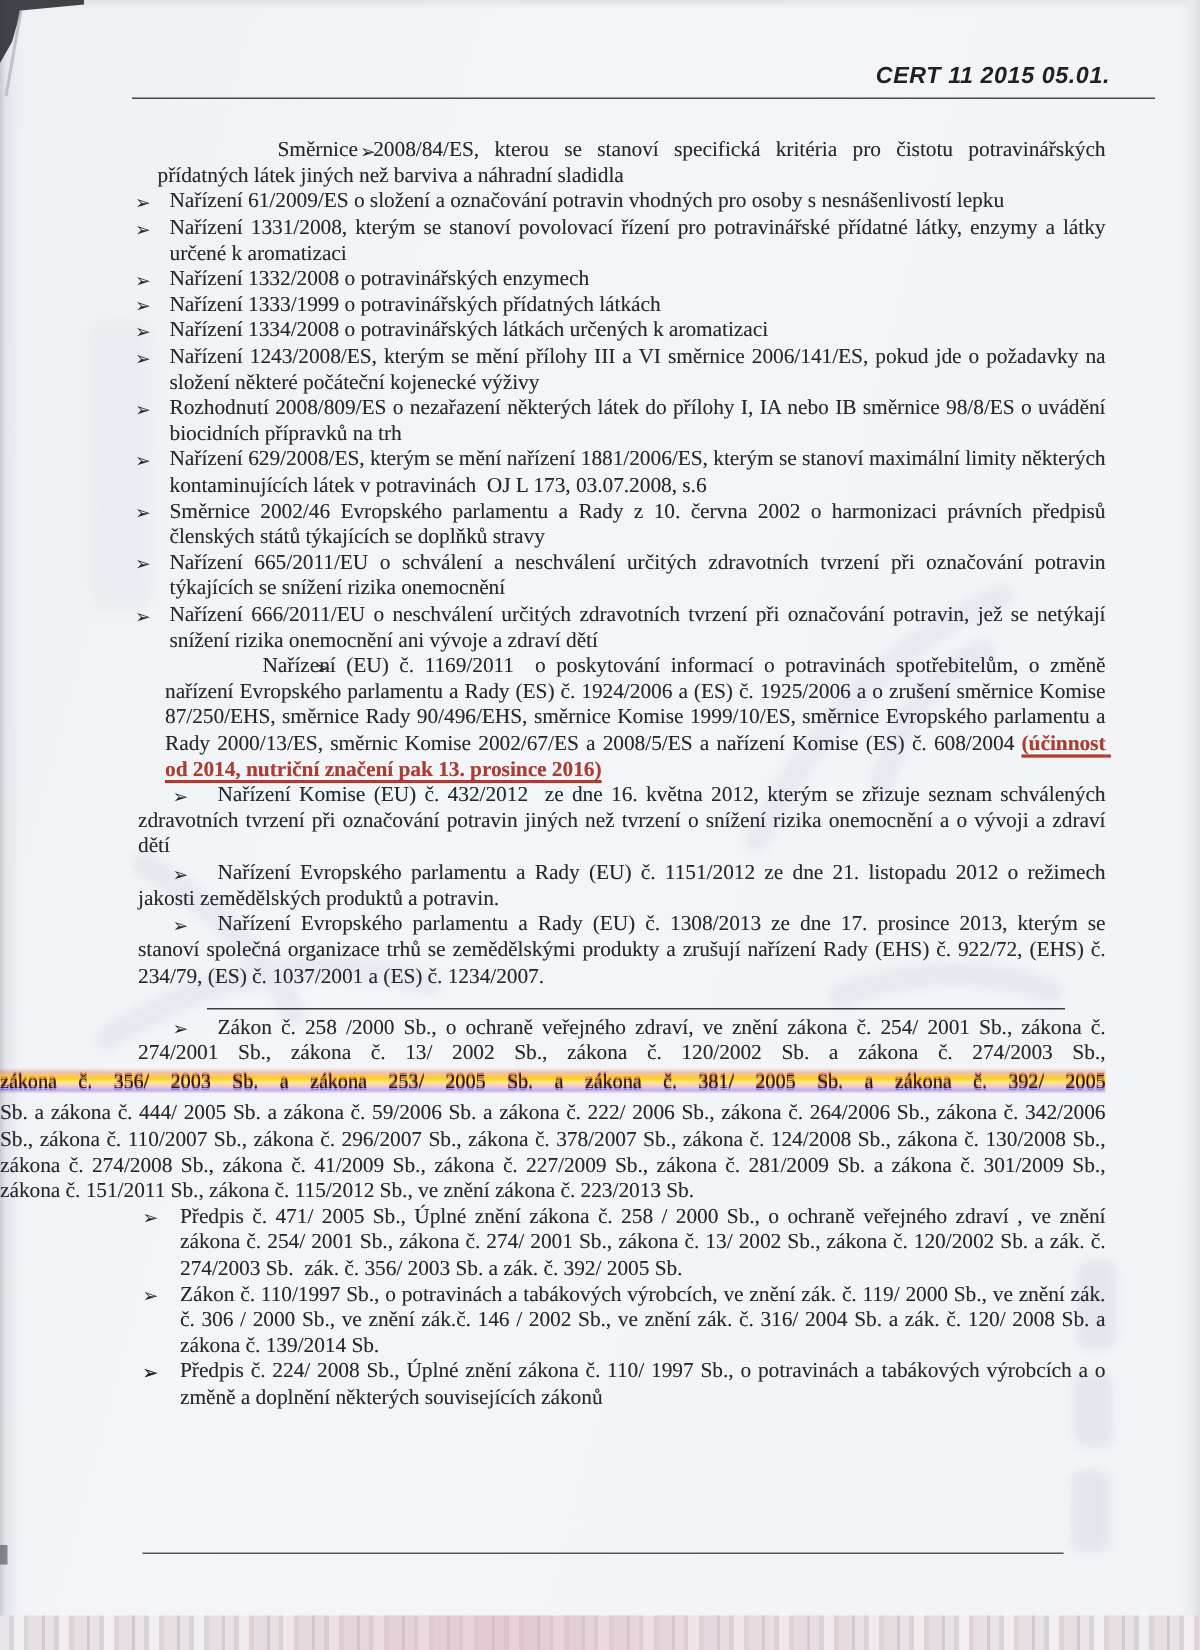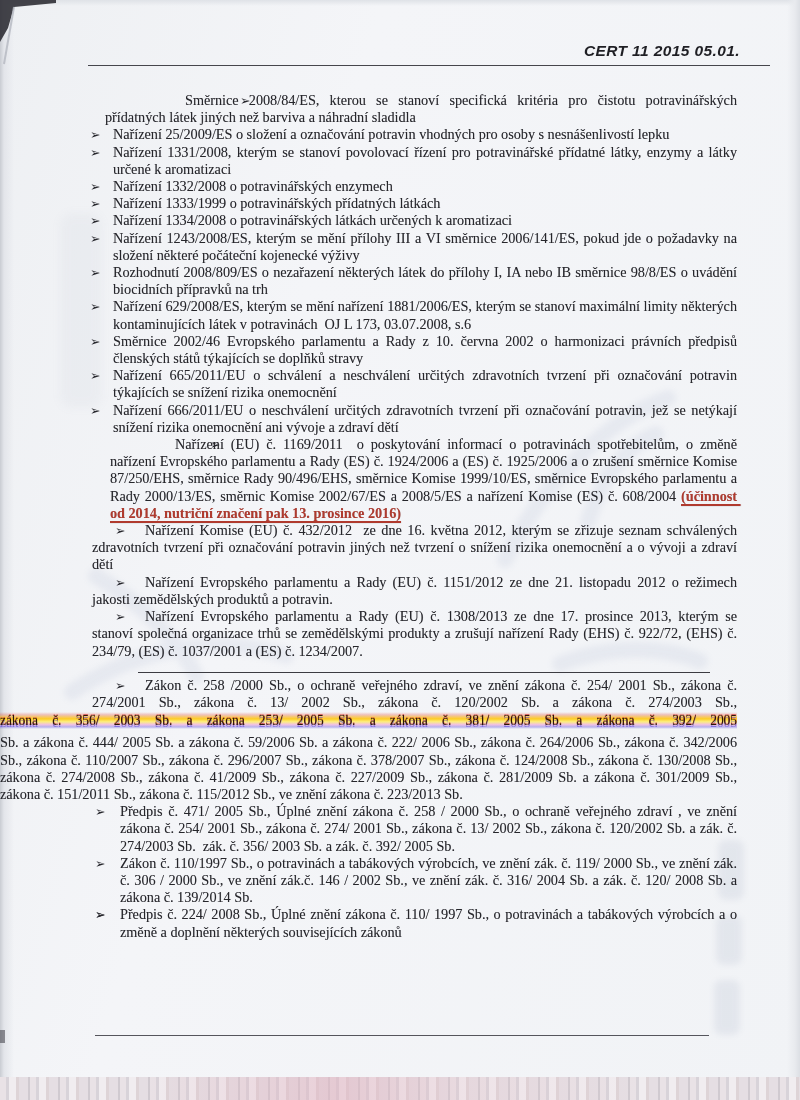--- a/index.html
+++ b/index.html
@@ -88,21 +88,21 @@
   <svg class="corner-svg" width="80" height="80" viewBox="0 0 80 80">
     <polygon points="0,0 56,0 56,3 14,7 8,28 0,42" fill="#2a2a31" opacity="0.88"></polygon>
     <path d="M14,7 L4,64" stroke="#b4b8c0" stroke-width="2" fill="none" opacity="0.8"></path>
   </svg>
 
   <div class="hdr">CERT 11 2015 05.01.</div>
   <div class="hdr-rule"></div>
 
   <div id="doc">
       <div class="para lvl-c1"><span class="blt">➢</span><span class="seg b">Směrnice 2008/84/ES,</span><span class="seg"> kterou se stanoví specifická kritéria pro čistotu potravinářských přídatných látek jiných než barviva a náhradní sladidla</span></div>
-      <div class="para lvl-b"><span class="blt">➢</span><span class="seg b">Nařízení 25/2009/ES</span><span class="seg"> o složení a označování potravin vhodných pro osoby s nesnášenlivostí lepku</span></div>
+      <div class="para lvl-b"><span class="blt">➢</span><span class="seg b">Nařízení 61/2009/ES</span><span class="seg"> o složení a označování potravin vhodných pro osoby s nesnášenlivostí lepku</span></div>
       <div class="para lvl-b"><span class="blt">➢</span><span class="seg b">Nařízení 1331/2008,</span><span class="seg"> kterým se stanoví povolovací řízení pro potravinářské přídatné látky, enzymy a látky určené k aromatizaci</span></div>
       <div class="para lvl-b"><span class="blt">➢</span><span class="seg b">Nařízení 1332/2008</span><span class="seg"> o potravinářských enzymech</span></div>
       <div class="para lvl-b"><span class="blt">➢</span><span class="seg b">Nařízení 1333/1999</span><span class="seg"> o potravinářských přídatných látkách</span></div>
       <div class="para lvl-b"><span class="blt">➢</span><span class="seg b">Nařízení 1334/2008</span><span class="seg"> o potravinářských látkách určených k aromatizaci</span></div>
       <div class="para lvl-b"><span class="blt">➢</span><span class="seg b">Nařízení 1243/2008/ES</span><span class="seg">, kterým se mění přílohy III a VI směrnice 2006/141/ES, pokud jde o požadavky na složení některé počáteční kojenecké výživy</span></div>
       <div class="para lvl-b"><span class="blt">➢</span><span class="seg b">Rozhodnutí 2008/809/ES</span><span class="seg"> o nezařazení některých látek do přílohy I, IA nebo IB směrnice 98/8/ES o uvádění biocidních přípravků na trh</span></div>
       <div class="para lvl-b"><span class="blt">➢</span><span class="seg b">Nařízení 629/2008/ES</span><span class="seg">, kterým se mění nařízení 1881/2006/ES, kterým se stanoví maximální limity některých kontaminujících látek v potravinách  OJ L 173, 03.07.2008, s.6</span></div>
       <div class="para lvl-b"><span class="blt">➢</span><span class="seg b">Směrnice 2002/46 Evropského parlamentu a Rady</span><span class="seg"> z 10. června 2002 o harmonizaci právních předpisů členských států týkajících se doplňků stravy</span></div>
       <div class="para lvl-b"><span class="blt">➢</span><span class="seg b">Nařízení 665/2011/EU</span><span class="seg"> o schválení a neschválení určitých zdravotních tvrzení při označování potravin týkajících se snížení rizika onemocnění</span></div>
       <div class="para lvl-b"><span class="blt">➢</span><span class="seg b">Nařízení 666/2011/EU</span><span class="seg"> o neschválení určitých zdravotních tvrzení při označování potravin, jež se netýkají snížení rizika onemocnění ani vývoje a zdraví dětí</span></div>

